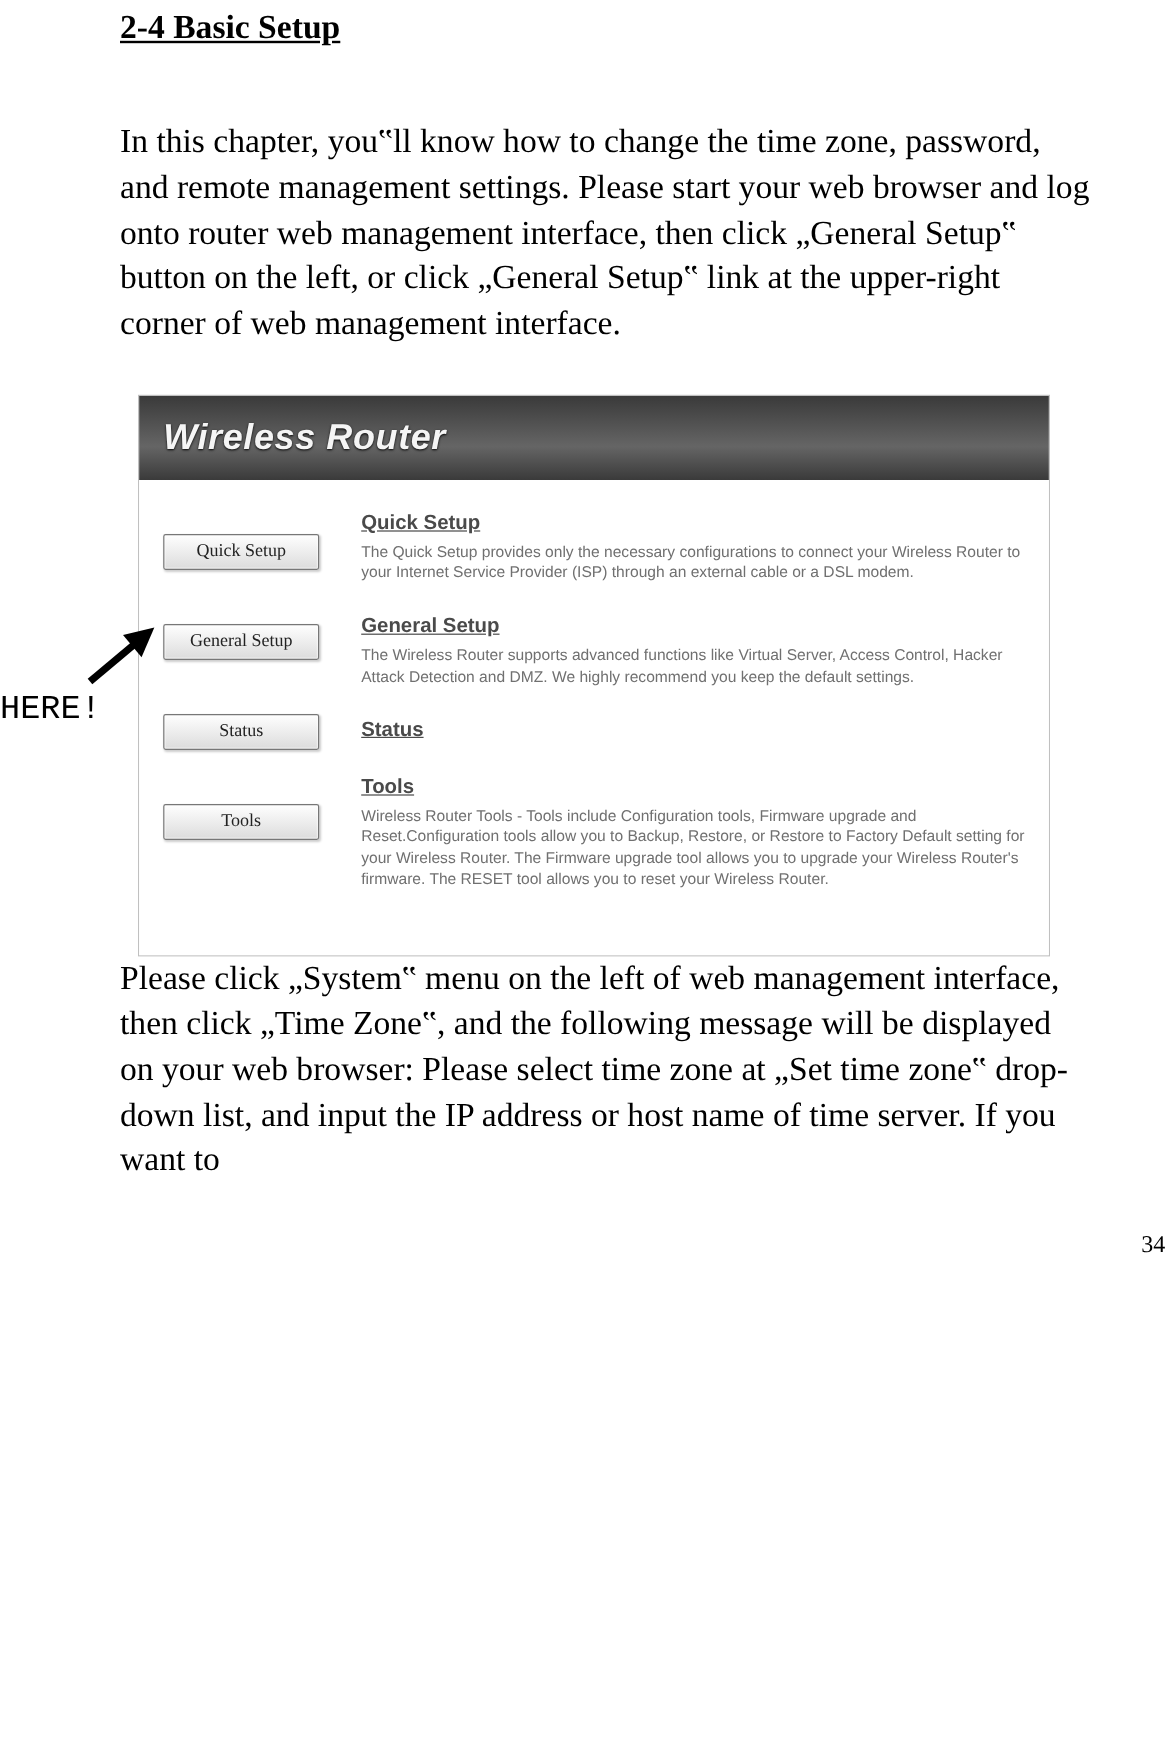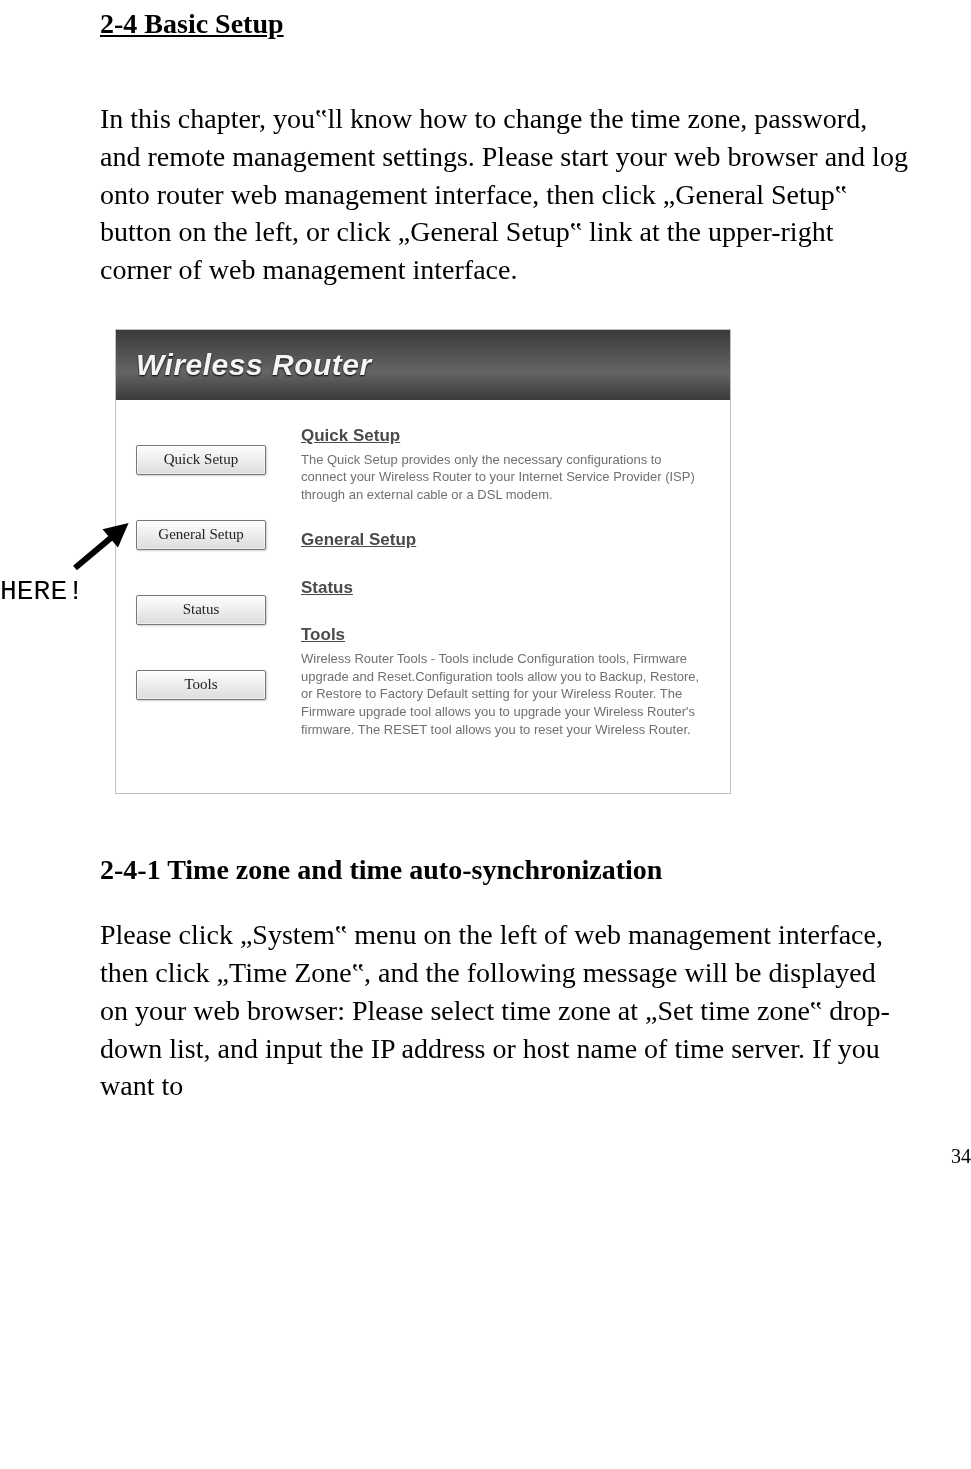--- a/index.html
+++ b/index.html
@@ -52,21 +52,21 @@
     top: 68px;
     left: 0;
   }
   .arrow {
     position: absolute;
     top: 0;
     left: 70px;
   }
   
   .screenshot {
-    width: 616px;
+    width: 760px;
     margin-left: 15px;
     background: #fff;
     border: 1px solid #c0c0c0;
   }
   .router-header {
     background: linear-gradient(#3a3a3a, #656565 60%, #3a3a3a);
     height: 70px;
     display: flex;
     align-items: center;
     padding-left: 20px;
@@ -144,33 +144,33 @@
           <div class="router-btn">Status</div>
           <div class="router-btn">Tools</div>
         </div>
         <div class="router-content">
           <div class="router-section">
             <a class="router-section-title">Quick Setup</a>
             <span>The Quick Setup provides only the necessary configurations to connect your Wireless Router to your Internet Service Provider (ISP) through an external cable or a DSL modem.</span>
           </div>
           <div class="router-section">
             <a class="router-section-title">General Setup</a>
+            <span>The Wireless Router supports advanced functions like Virtual Server, Access Control, Hacker Attack Detection and DMZ. We highly recommend you keep the default settings.</span>
           </div>
           <div class="router-section">
             <a class="router-section-title">Status</a>
           </div>
           <div class="router-section">
             <a class="router-section-title">Tools</a>
             <span>Wireless Router Tools - Tools include Configuration tools, Firmware upgrade and Reset.Configuration tools allow you to Backup, Restore, or Restore to Factory Default setting for your Wireless Router. The Firmware upgrade tool allows you to upgrade your Wireless Router's firmware. The RESET tool allows you to reset your Wireless Router.</span>
           </div>
         </div>
       </div>
     </div>
 
-    <h3 class="sub-title">2-4-1 Time zone and time auto-synchronization</h3>
 
 
     <p class="body-text">Please click „System‟ menu on the left of web management interface, then click „Time Zone‟, and the following message will be displayed on your web browser: Please select time zone at „Set time zone‟ drop-down list, and input the IP address or host name of time server. If you want to</p>
   </div>
 
   <div class="here-block">
     <svg class="arrow" width="70" height="70">
       <g transform="translate(5,60) rotate(-40)">
         <line x1="0" y1="0" x2="48" y2="0" stroke="#000" stroke-width="6"></line>
         <polygon points="46,-12 70,0 46,12" fill="#000"></polygon>

